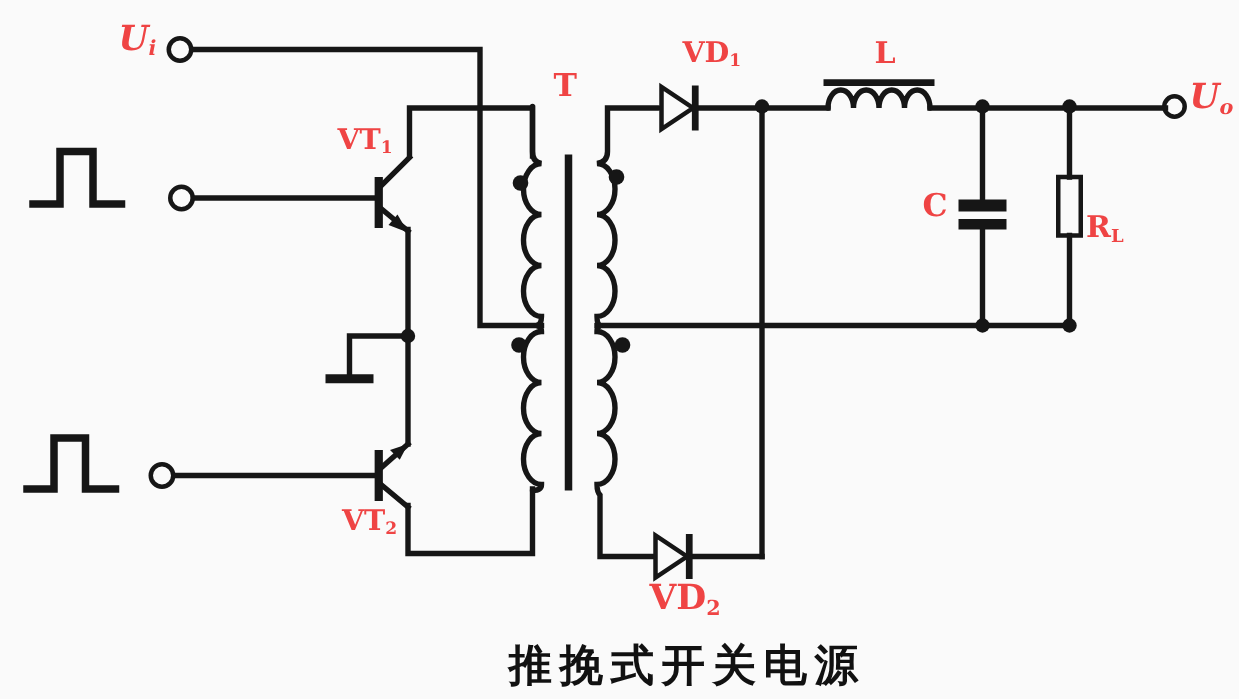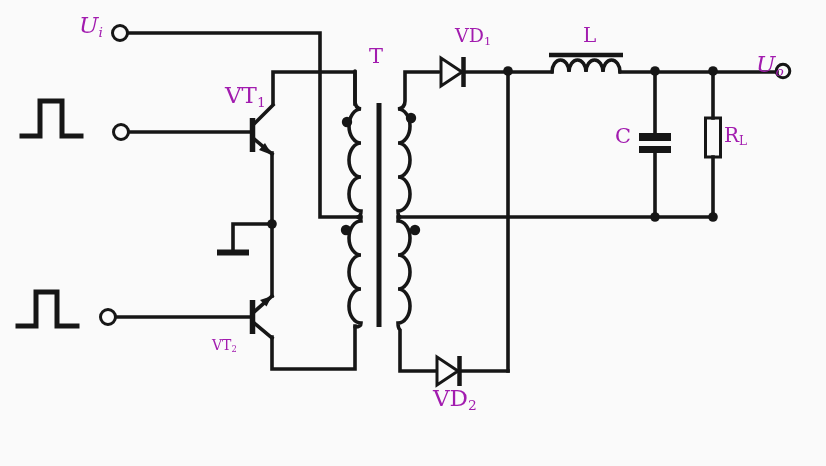--- a/index.html
+++ b/index.html
@@ -6,22 +6,22 @@
   .stage{
     position:relative;
     width:826px;height:466px;
     background:#fafafa;
     overflow:hidden;
     font-family:"DejaVu Serif", serif;
   }
   .stage svg{position:absolute;left:0;top:0;}
   .lbl{
     position:absolute;
-    color:#a21caf;
-    font-weight:normal;
+    color:#ef4444;
+    font-weight:bold;
     line-height:1;
     white-space:nowrap;
     font-family:"DejaVu Serif", serif;
   }
   .lbl .sub{font-size:0.60em;vertical-align:-0.28em;}
   .it{font-style:italic;}
   .caption{
     position:absolute;
     left:293px;top:424px;width:330px;
     text-align:center;
@@ -154,32 +154,33 @@
       <circle cx="508" cy="71" r="4.8" class="blk"></circle>
       <circle cx="655" cy="71" r="4.8" class="blk"></circle>
       <circle cx="713" cy="71" r="4.8" class="blk"></circle>
       <circle cx="655" cy="217" r="4.8" class="blk"></circle>
       <circle cx="713" cy="217" r="4.8" class="blk"></circle>
     </g>
   </svg>
 
   <div class="lbl it" style="left:79px;top:14px;font-size:23px;"><span>U</span><span class="sub">i</span></div>
 
-  <div class="lbl" style="left:225px;top:84px;font-size:23px;"><span>VT</span><span class="sub">1</span></div>
+  <div class="lbl" style="left:225px;top:84px;font-size:19px;"><span>VT</span><span class="sub">1</span></div>
 
-  <div class="lbl" style="left:212px;top:338px;font-size:14px;"><span>VT</span><span class="sub">2</span></div>
+  <div class="lbl" style="left:228px;top:338px;font-size:19px;"><span>VT</span><span class="sub">2</span></div>
 
   <div class="lbl" style="left:369px;top:46px;font-size:21px;"><span>T</span></div>
 
   <div class="lbl" style="left:455px;top:26px;font-size:19px;"><span>VD</span><span class="sub">1</span></div>
 
   <div class="lbl" style="left:433px;top:387px;font-size:23px;"><span>VD</span><span class="sub">2</span></div>
 
   <div class="lbl" style="left:583px;top:25px;font-size:20px;"><span>L</span></div>
 
   <div class="lbl" style="left:615px;top:126px;font-size:21px;"><span>C</span></div>
 
-  <div class="lbl" style="left:724px;top:125px;font-size:20px;"><span>R</span><span class="sub">L</span></div>
+  <div class="lbl" style="left:724px;top:141px;font-size:20px;"><span>R</span><span class="sub">L</span></div>
 
-  <div class="lbl it" style="left:756px;top:53px;font-size:23px;"><span>U</span><span class="sub">o</span></div>
+  <div class="lbl it" style="left:793px;top:53px;font-size:23px;"><span>U</span><span class="sub">o</span></div>
 
+  <div class="caption">推挽式开关电源</div>
 
 </div>
 
 </body></html>

